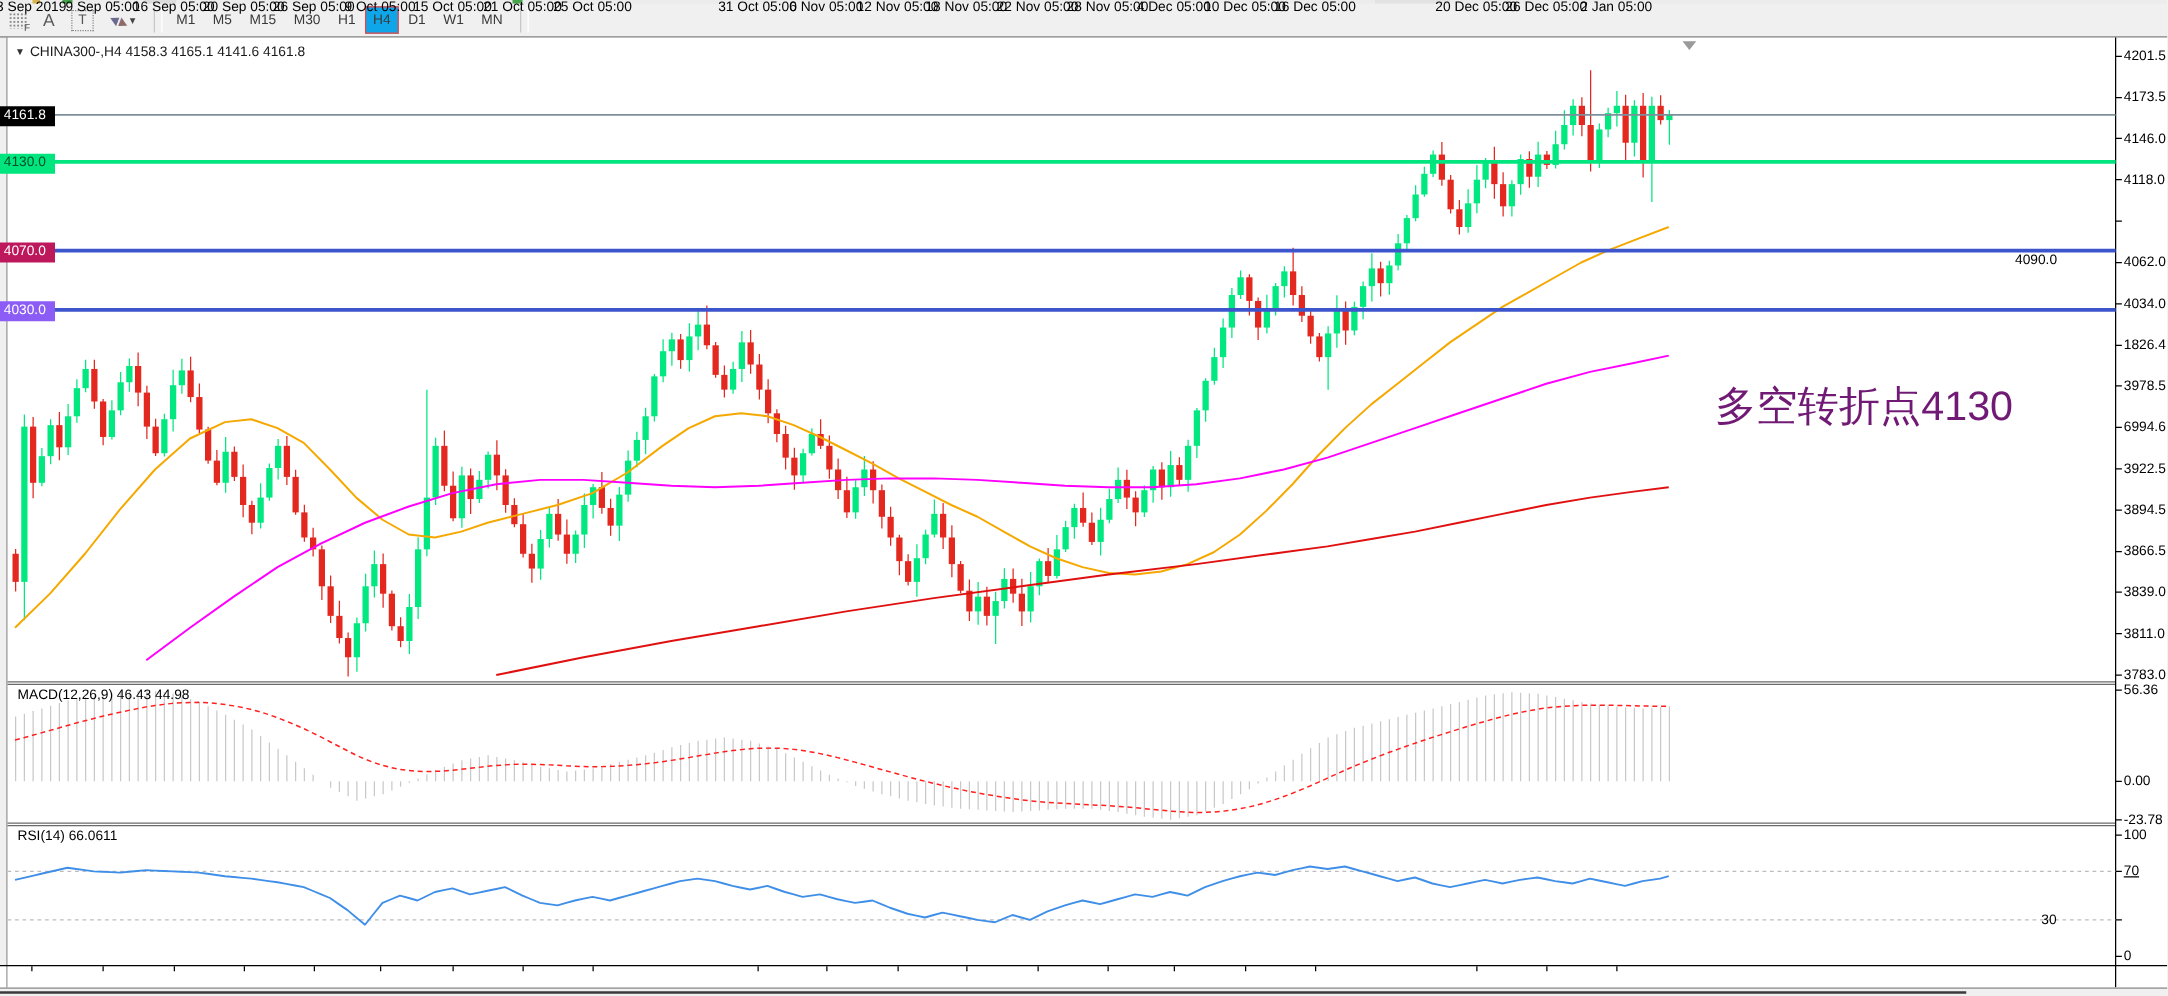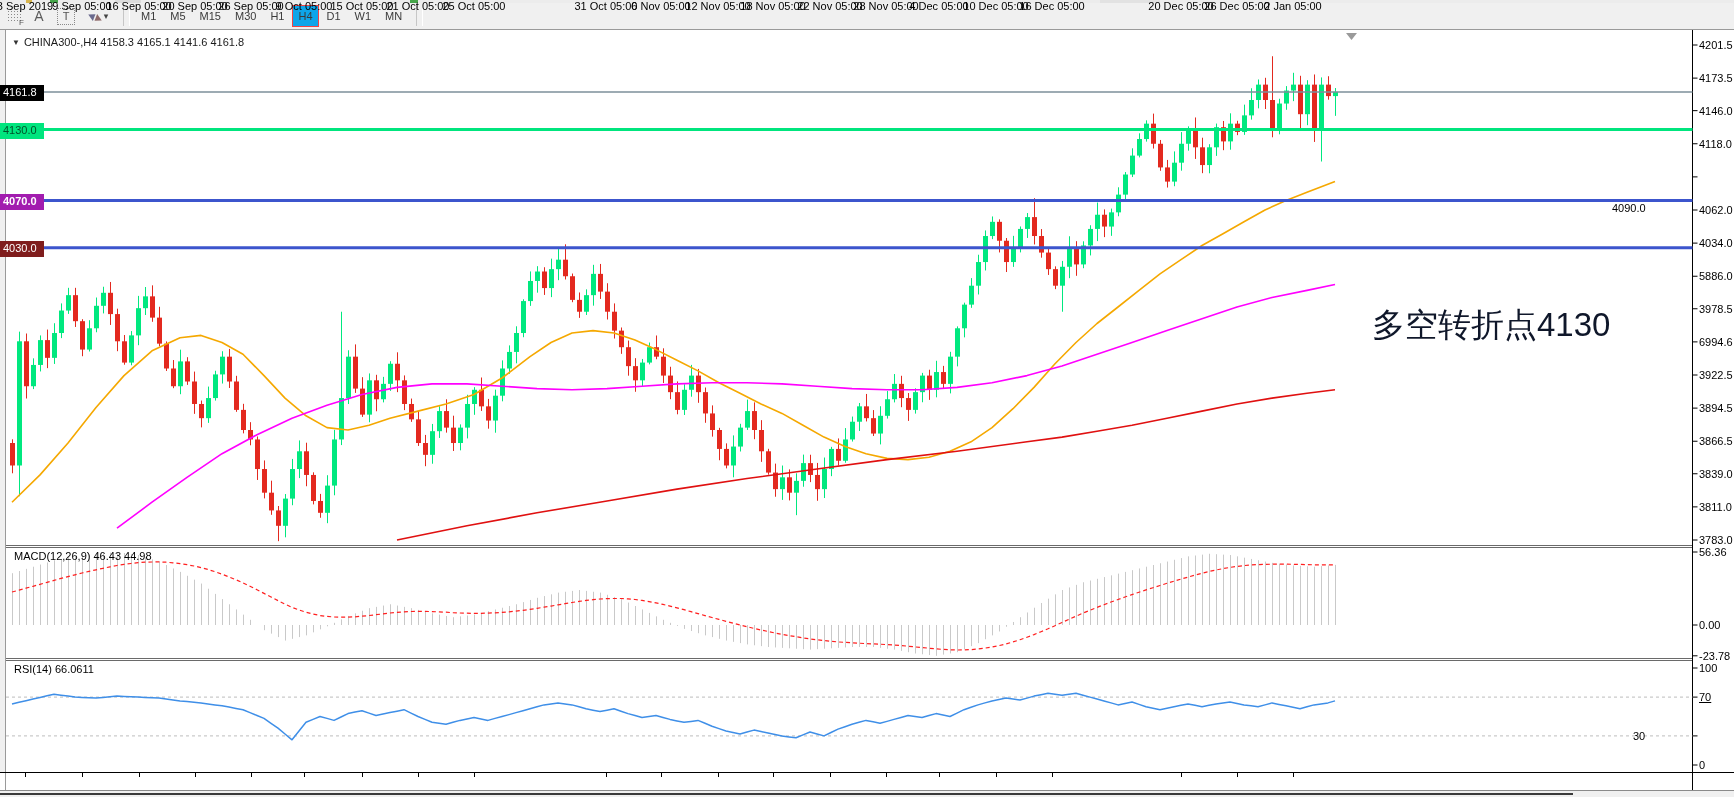--- a/index.html
+++ b/index.html
@@ -727,33 +727,33 @@
     </svg>
 
   <div id="overlay-labels">
       <div class="axlab" style="left: 1699px; top: 39px;">4201.5</div>
       <div class="axlab" style="left: 1699px; top: 72.1183px;">4173.5</div>
       <div class="axlab" style="left: 1699px; top: 104.645px;">4146.0</div>
       <div class="axlab" style="left: 1699px; top: 137.763px;">4118.0</div>
       <div class="axlab" style="left: 1612px; top: 170.882px; margin-top: 31px;">4090.0</div>
       <div class="axlab" style="left: 1699px; top: 204px;">4062.0</div>
       <div class="axlab" style="left: 1699px; top: 237.118px;">4034.0</div>
-      <div class="axlab" style="left: 1699px; top: 270.237px;">5886.0</div>
+      <div class="axlab" style="left: 1699px; top: 270.237px;">1826.4</div>
       <div class="axlab" style="left: 1699px; top: 302.763px;">3978.5</div>
       <div class="axlab" style="left: 1699px; top: 335.882px;">6994.6</div>
       <div class="axlab" style="left: 1699px; top: 369px;">3922.5</div>
       <div class="axlab" style="left: 1699px; top: 402.118px;">3894.5</div>
       <div class="axlab" style="left: 1699px; top: 435.237px;">3866.5</div>
       <div class="axlab" style="left: 1699px; top: 467.763px;">3839.0</div>
       <div class="axlab" style="left: 1699px; top: 500.882px;">3811.0</div>
       <div class="axlab" style="left: 1699px; top: 534px;">3783.0</div>
       <div class="badge" style="left: 0px; top: 84.957px; background: rgb(0, 0, 0); color: rgb(255, 255, 255);">4161.8</div>
       <div class="badge" style="left: 0px; top: 122.57px; background: rgb(0, 229, 126); color: rgb(0, 81, 42);">4130.0</div>
-      <div class="badge" style="left: 0px; top: 193.538px; background: #a21caf; color: rgb(255, 255, 255); font-weight: bold;">4070.0</div>
-      <div class="badge" style="left: 0px; top: 240.849px; background: #7f1d1d; color: rgb(255, 255, 255);">4030.0</div>
+      <div class="badge" style="left: 0px; top: 193.538px; background: #be185d; color: rgb(255, 255, 255);">4070.0</div>
+      <div class="badge" style="left: 0px; top: 240.849px; background: #8b5cf6; color: rgb(255, 255, 255);">4030.0</div>
       <div class="axlab" style="left: 1699px; top: 546px;">56.36</div>
       <div class="axlab" style="left: 1699px; top: 619px; text-align: center;">0.00</div>
       <div class="axlab" style="left: 1699px; top: 649.801px;">-23.78</div>
       <div class="axlab" style="left: 1699px; top: 662px;">100</div>
       <div class="axlab" style="left: 1699px; top: 691.1px; text-decoration: underline;">70</div>
       <div class="axlab" style="left: 1633px; top: 729.9px;">30</div>
       <div class="axlab" style="left: 1699px; top: 759px;">0</div>
       <div class="datelab" style="left: 25px; top: 0px;">3 Sep 2019</div>
       <div class="datelab" style="left: 82px; top: 0px;">9 Sep 05:00</div>
       <div class="datelab" style="left: 139px; top: 0px;">16 Sep 05:00</div>
@@ -773,18 +773,18 @@
       <div class="datelab" style="left: 996px; top: 0px;">10 Dec 05:00</div>
       <div class="datelab" style="left: 1052px; top: 0px;">16 Dec 05:00</div>
       <div class="datelab" style="left: 1181px; top: 0px;">20 Dec 05:00</div>
       <div class="datelab" style="left: 1237px; top: 0px;">26 Dec 05:00</div>
       <div class="datelab" style="left: 1293px; top: 0px;">2 Jan 05:00</div>
     </div>
 
   <div id="symbol-title"><span class="tri">▼</span><span>CHINA300-,H4  4158.3 4165.1 4141.6 4161.8</span></div>
   <div id="macd-label">MACD(12,26,9) 46.43 44.98</div>
   <div id="rsi-label">RSI(14) 66.0611</div>
-  <div id="annotation" style="color: #0f172a;">多空转折点4130</div>
+  <div id="annotation" style="color: #701a75;">多空转折点4130</div>
 
   <div id="bottom-strip">
     <div class="winline"></div>
   </div>
 </div>
 
 </body></html>

